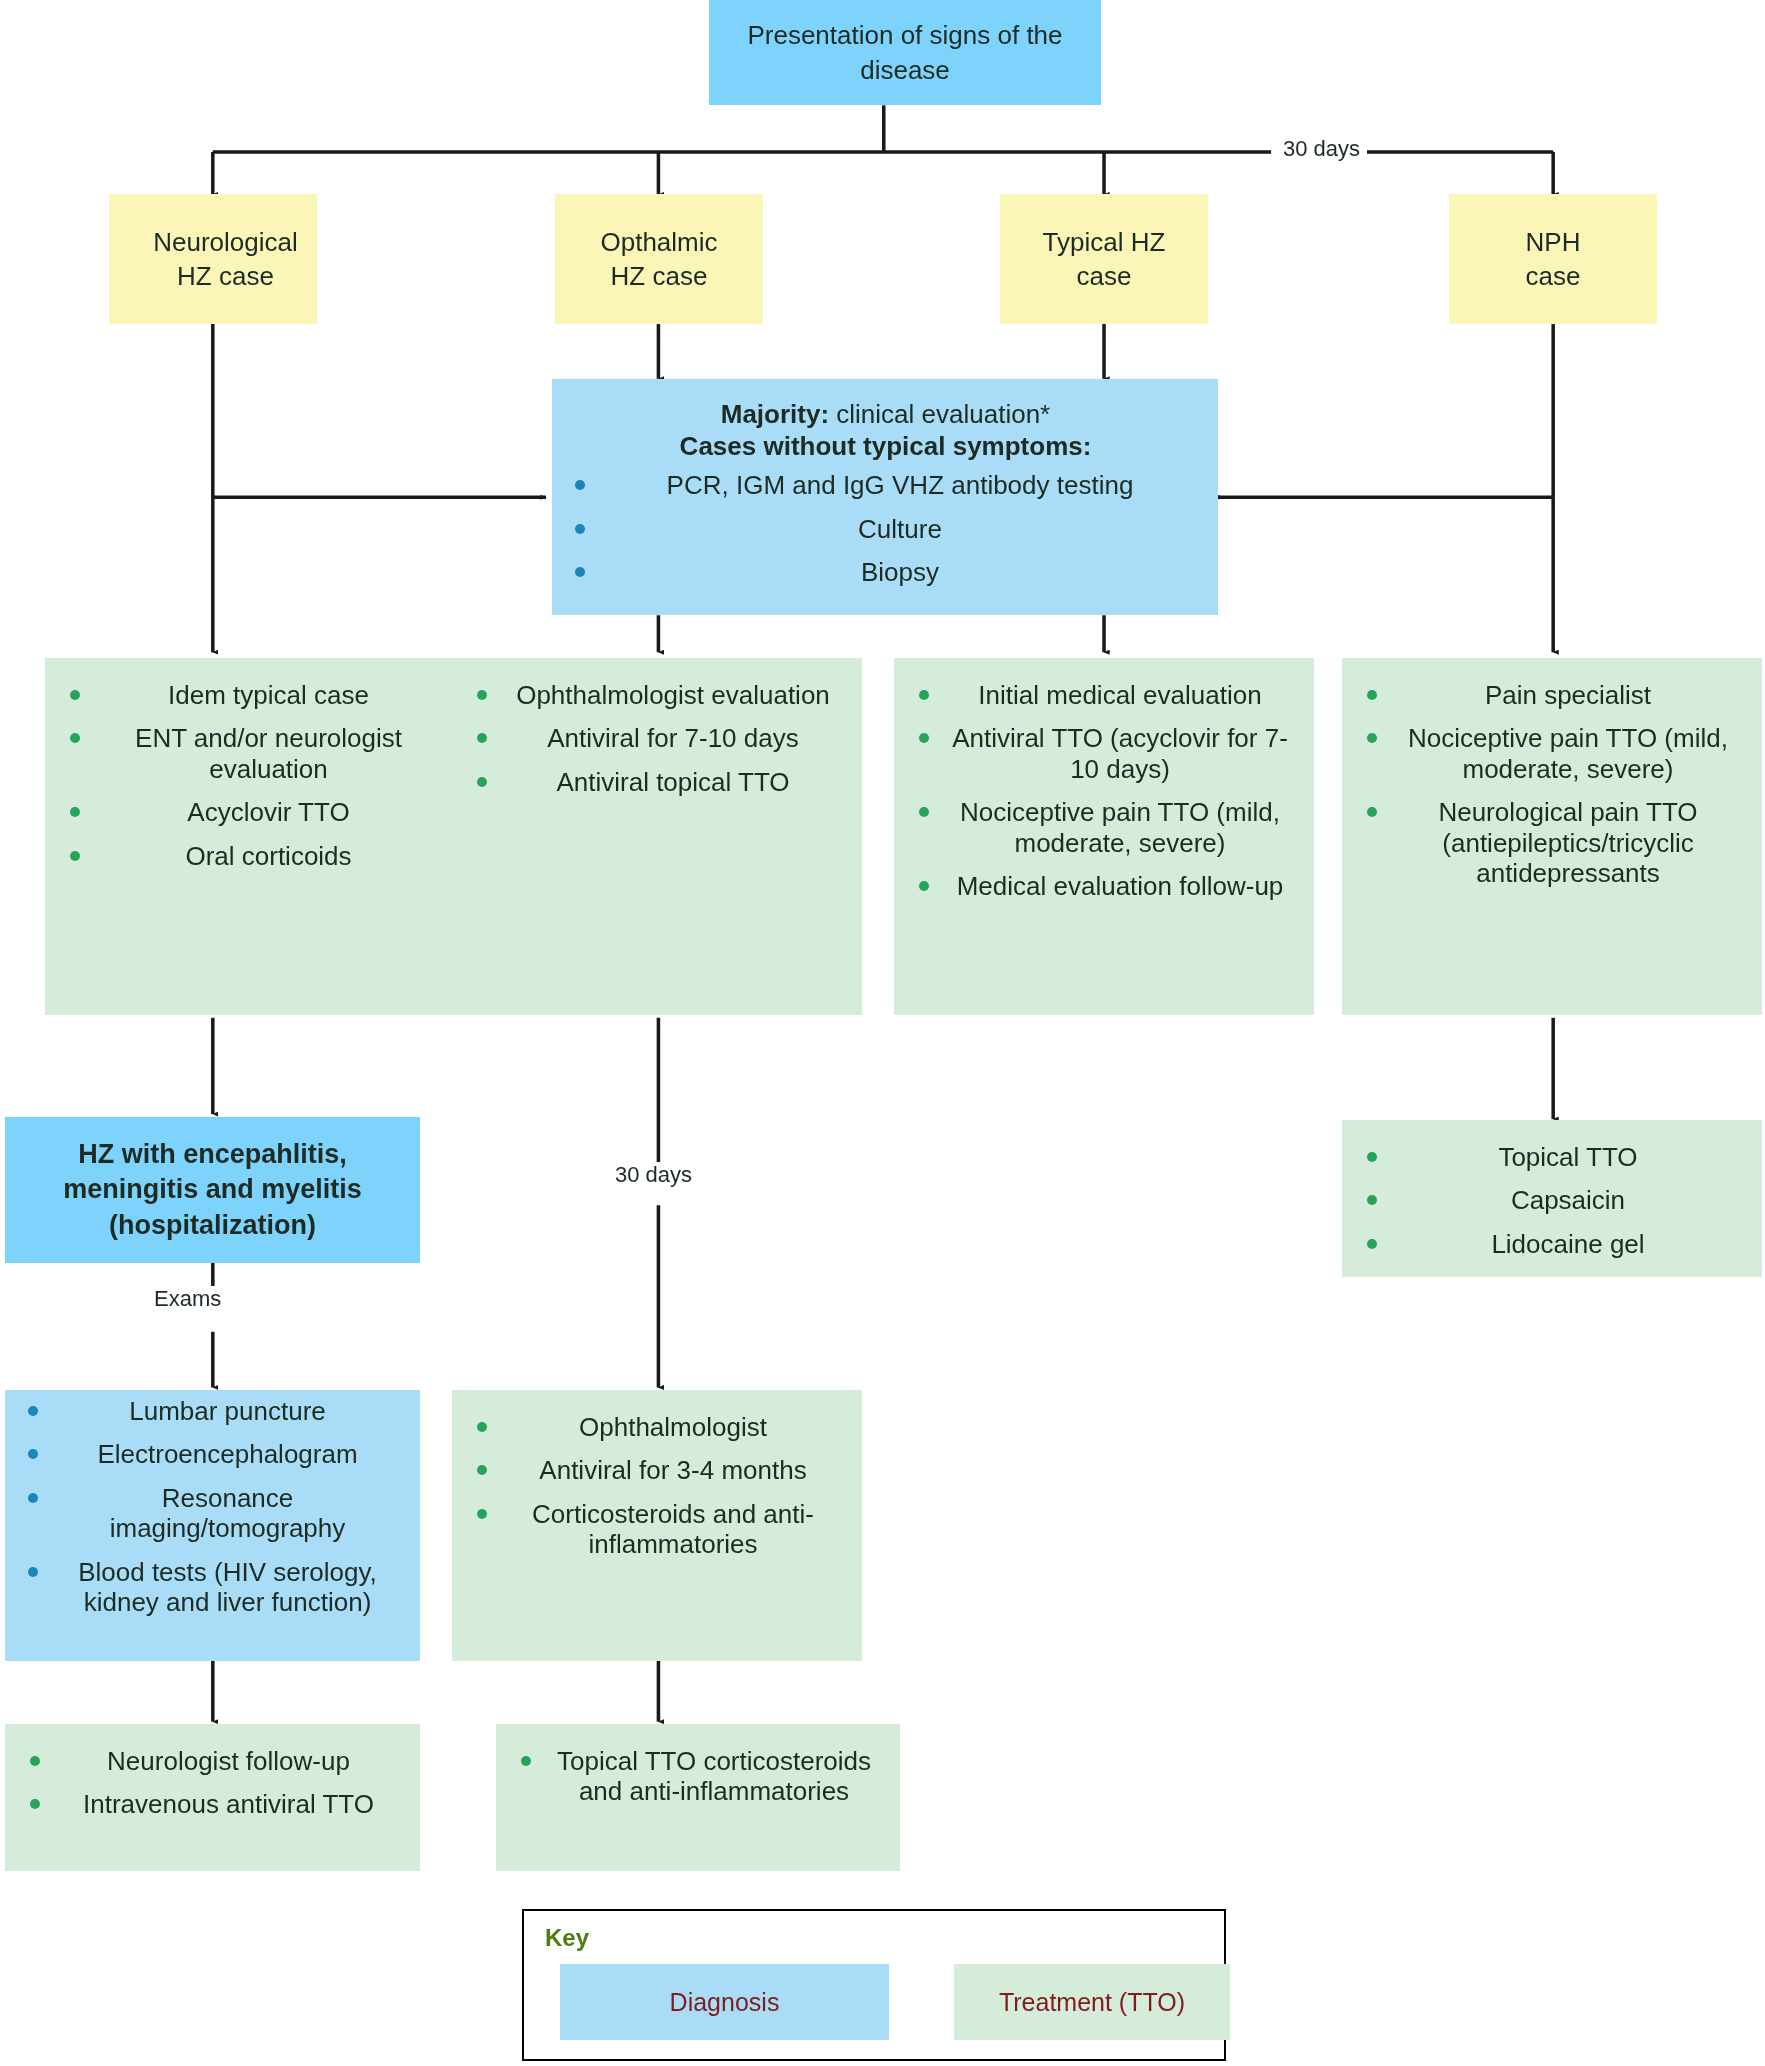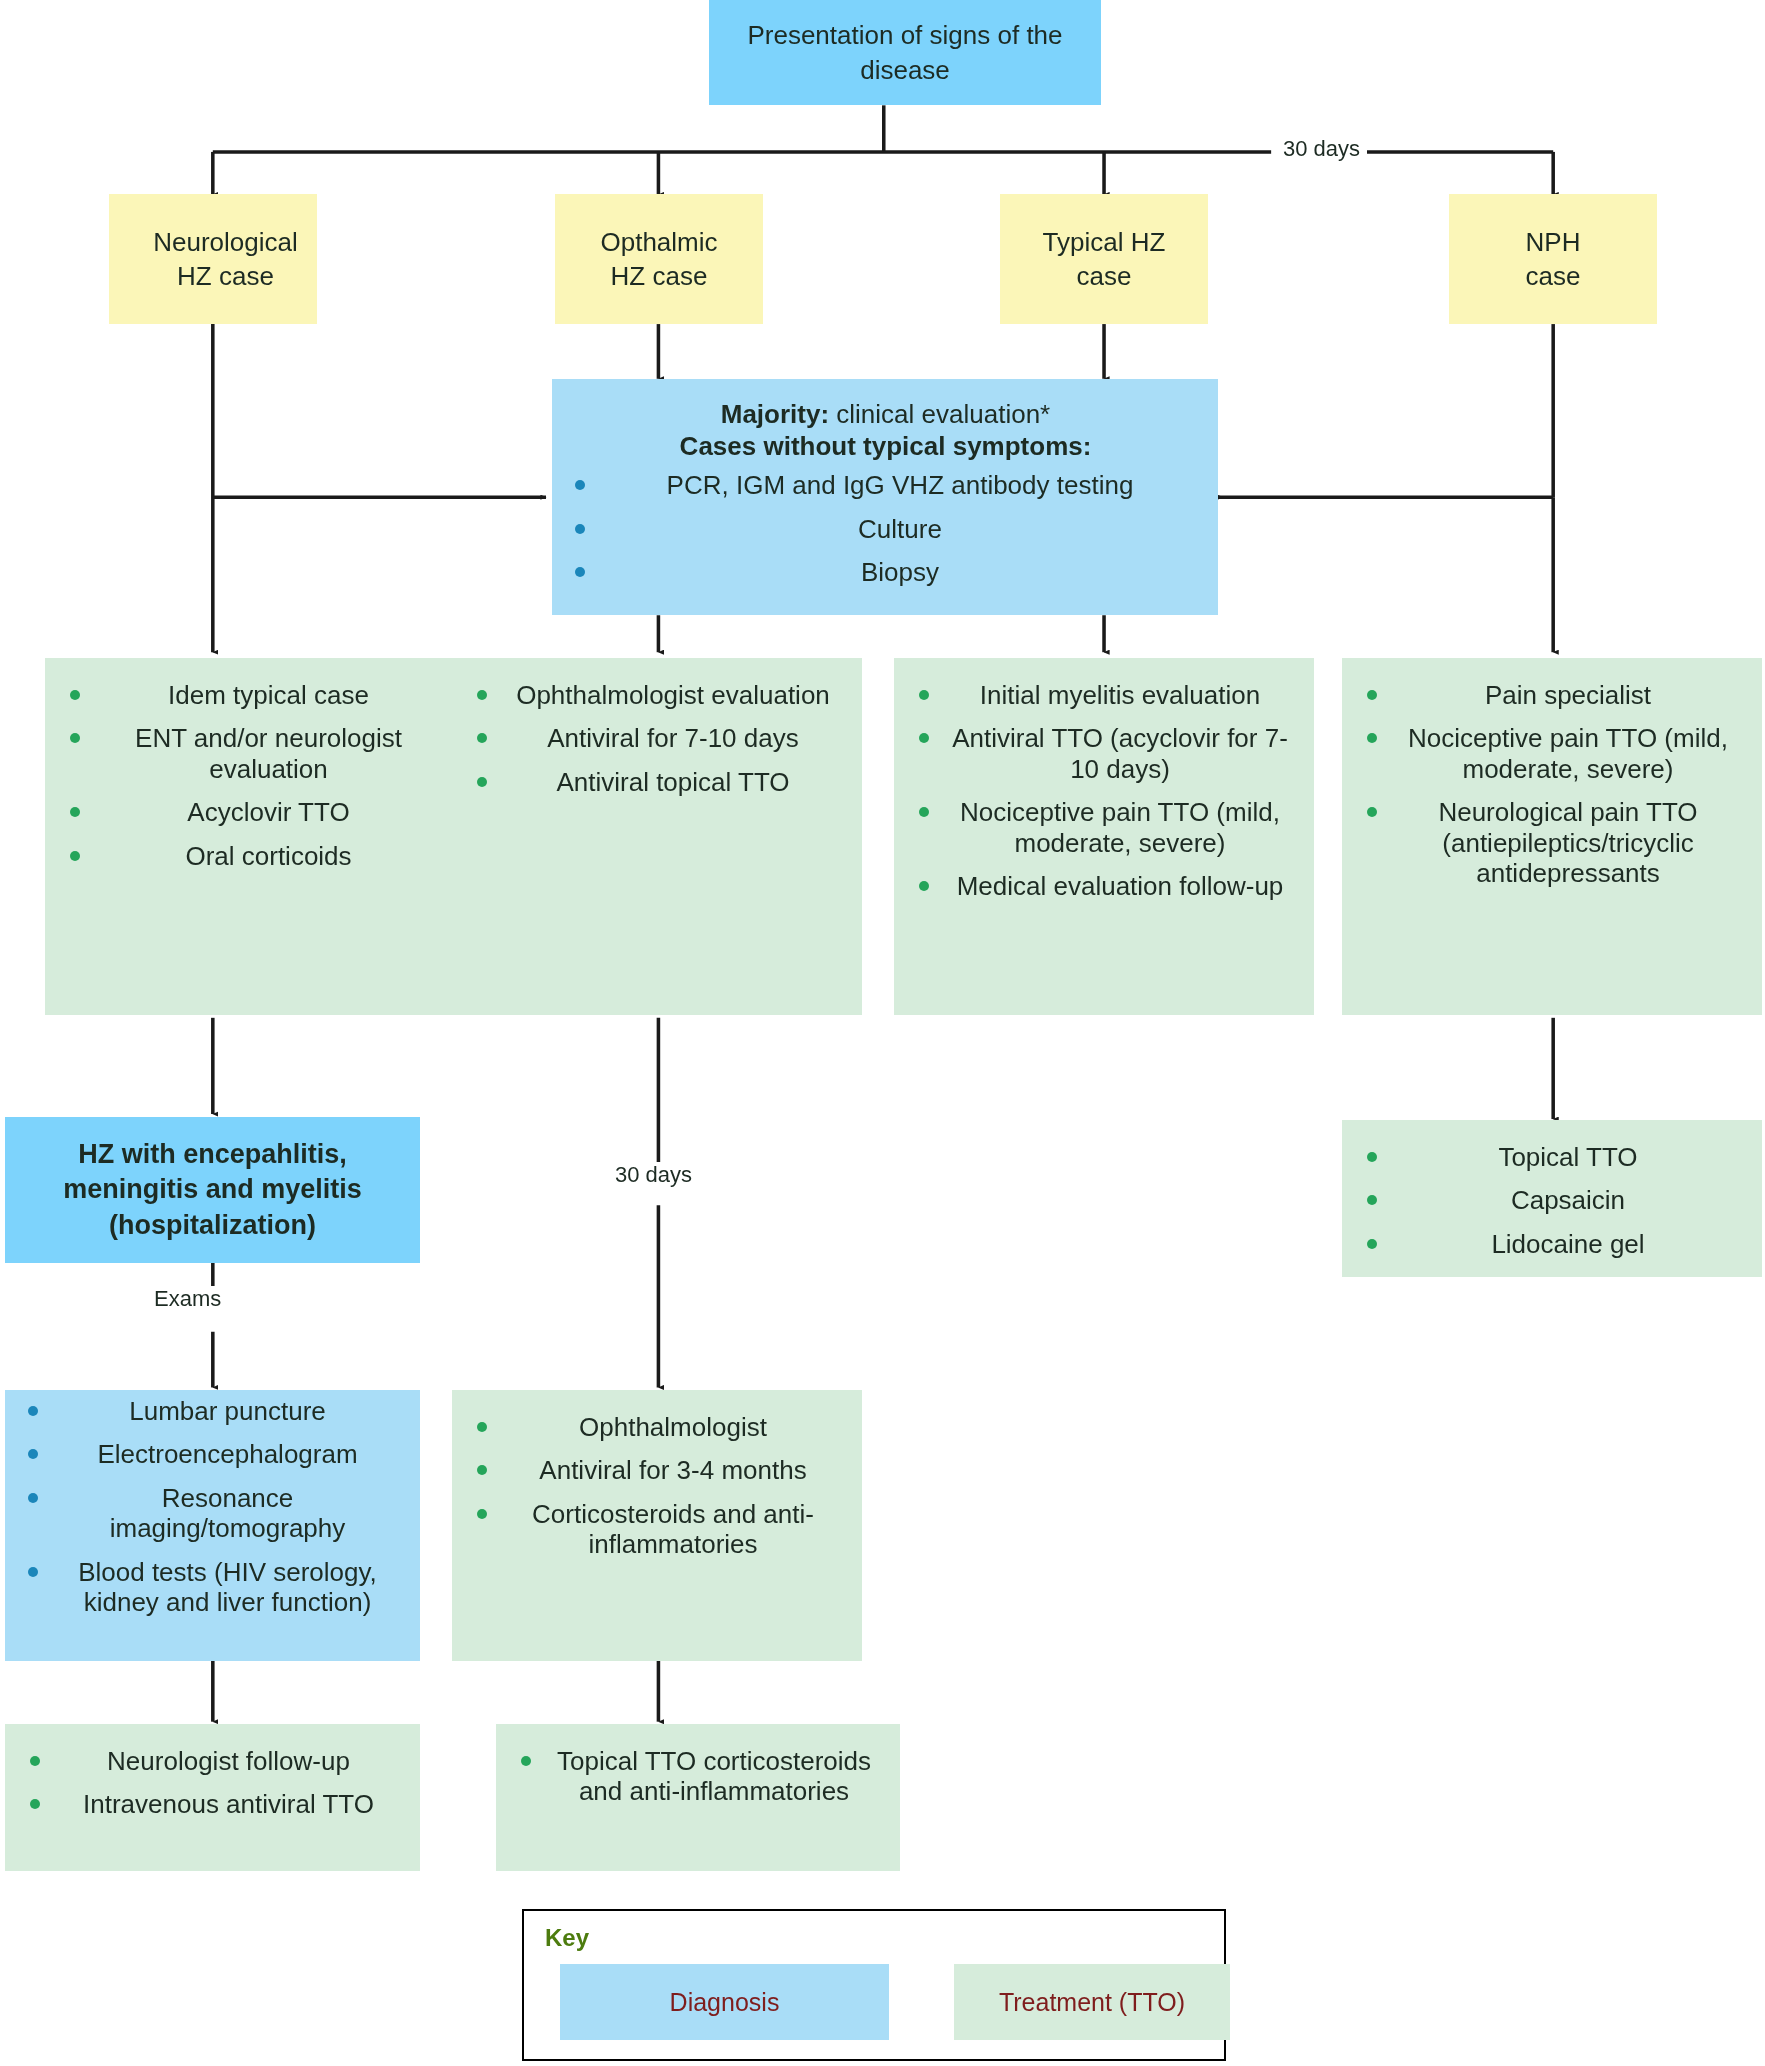--- a/index.html
+++ b/index.html
@@ -219,21 +219,21 @@
   <div class="node green" style="left:452px; top:658px; width:410px; height:357px;">
     <ul class="bullets">
       <li>Ophthalmologist evaluation</li>
       <li>Antiviral for 7-10 days</li>
       <li>Antiviral topical TTO</li>
     </ul>
   </div>
 
   <div class="node green" style="left:894px; top:658px; width:420px; height:357px;">
     <ul class="bullets">
-      <li>Initial myelitis evaluation</li>
+      <li>Initial medical evaluation</li>
       <li>Antiviral TTO (acyclovir for 7-10 days)</li>
       <li>Nociceptive pain TTO (mild, moderate, severe)</li>
       <li>Medical evaluation follow-up</li>
     </ul>
   </div>
 
   <div class="node green" style="left:1342px; top:658px; width:420px; height:357px;">
     <ul class="bullets">
       <li>Pain specialist</li>
       <li>Nociceptive pain TTO (mild, moderate, severe)</li>

